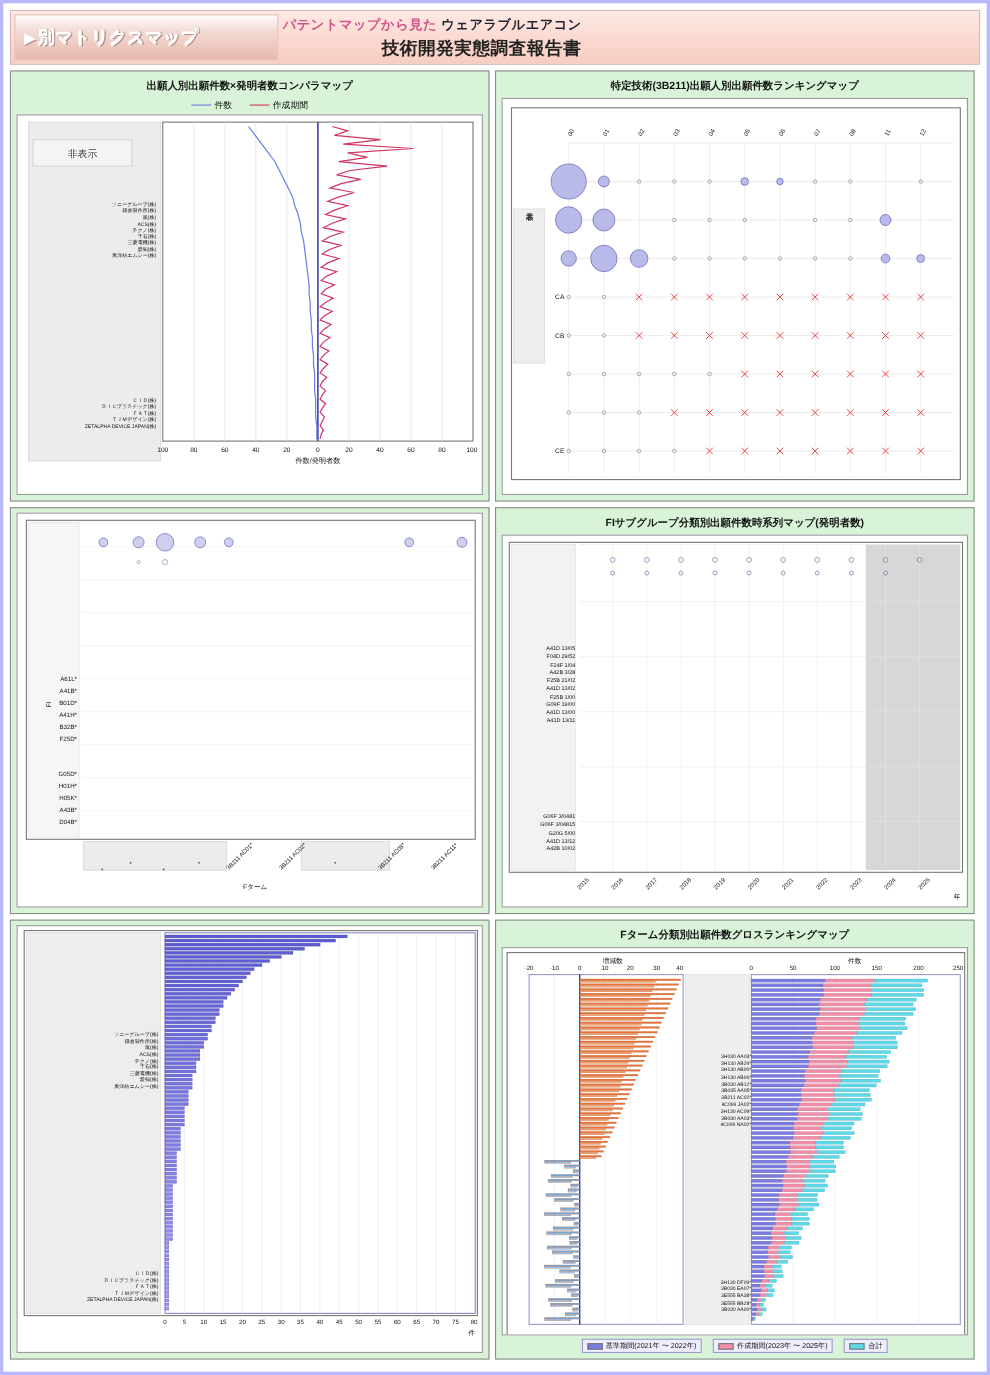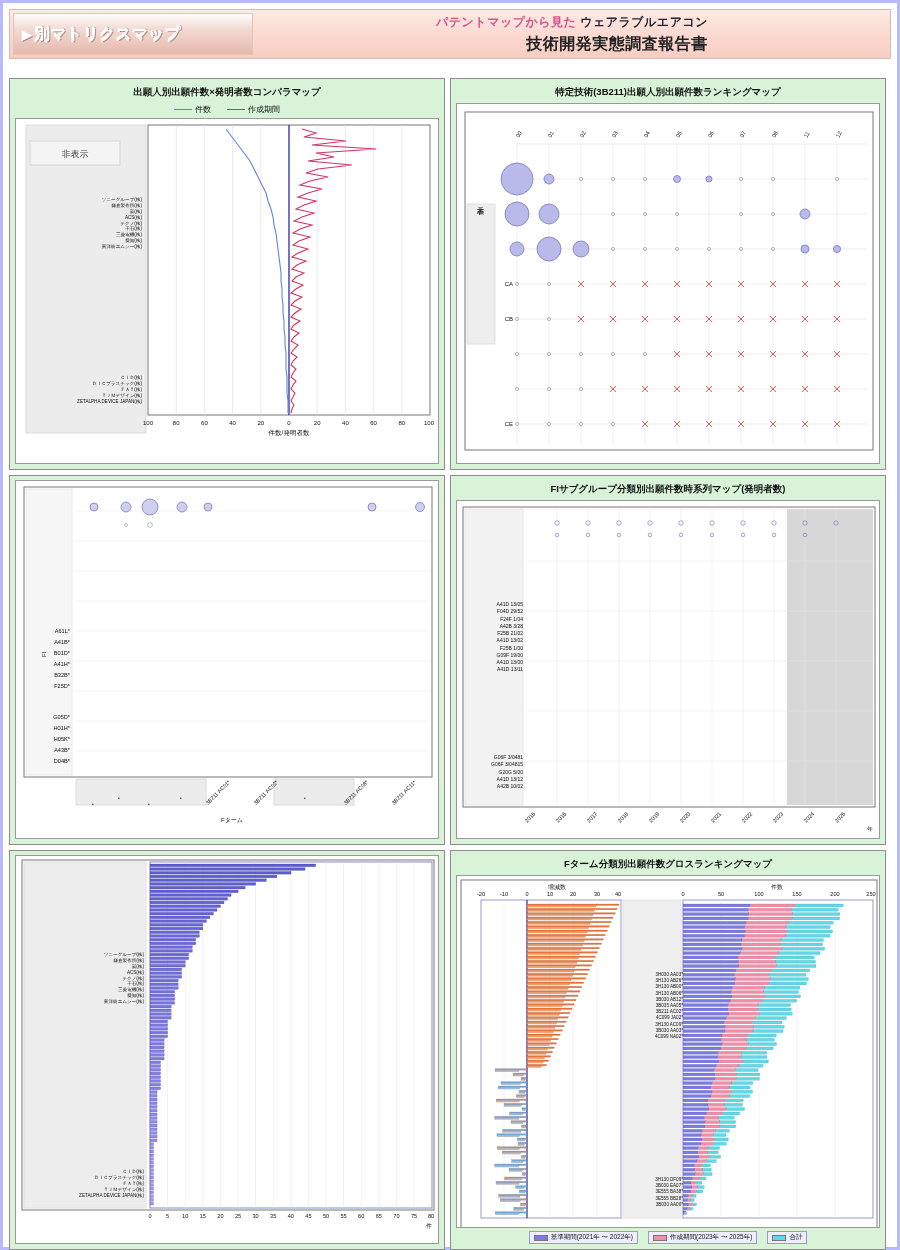--- a/index.html
+++ b/index.html
@@ -38,30 +38,30 @@
     border:1px solid #e3c3bb;
     text-shadow:
       1px 1px 0 #b08f86, -1px -1px 0 #fff,
       1px -1px 0 #cbb0a8, -1px 1px 0 #fff;
     letter-spacing:1px;
   }
   .header-left .tri { color:#ffffff; font-size:13px; margin-right:2px; text-shadow:1px 1px 0 #a98b82; }
   .header-right {
     flex:1;
     display:flex; flex-direction:column; justify-content:center;
-    align-items:center;
+    align-items:flex-start;
     gap:3px;
   }
   .hr-line1 { font-size:12px; color:#d2528a; font-weight:bold; letter-spacing:.5px; }
   .hr-line1 .blk { color:#223; }
   .hr-line2 { font-size:16px; color:#222; font-weight:bold; letter-spacing:.5px; padding-left:90px;}
 
   
   .grid {
-    margin-top:19px;
+    margin-top:5px;
     display:grid;
     grid-template-columns:436px 436px;
     grid-template-rows:392px 370px 400px;
     gap:5px;
   }
   .panel {
     border:1px solid #8c8c8c;
     background:#d8f3d8;
     padding:4px 5px 5px 5px;
     display:flex; flex-direction:column;

